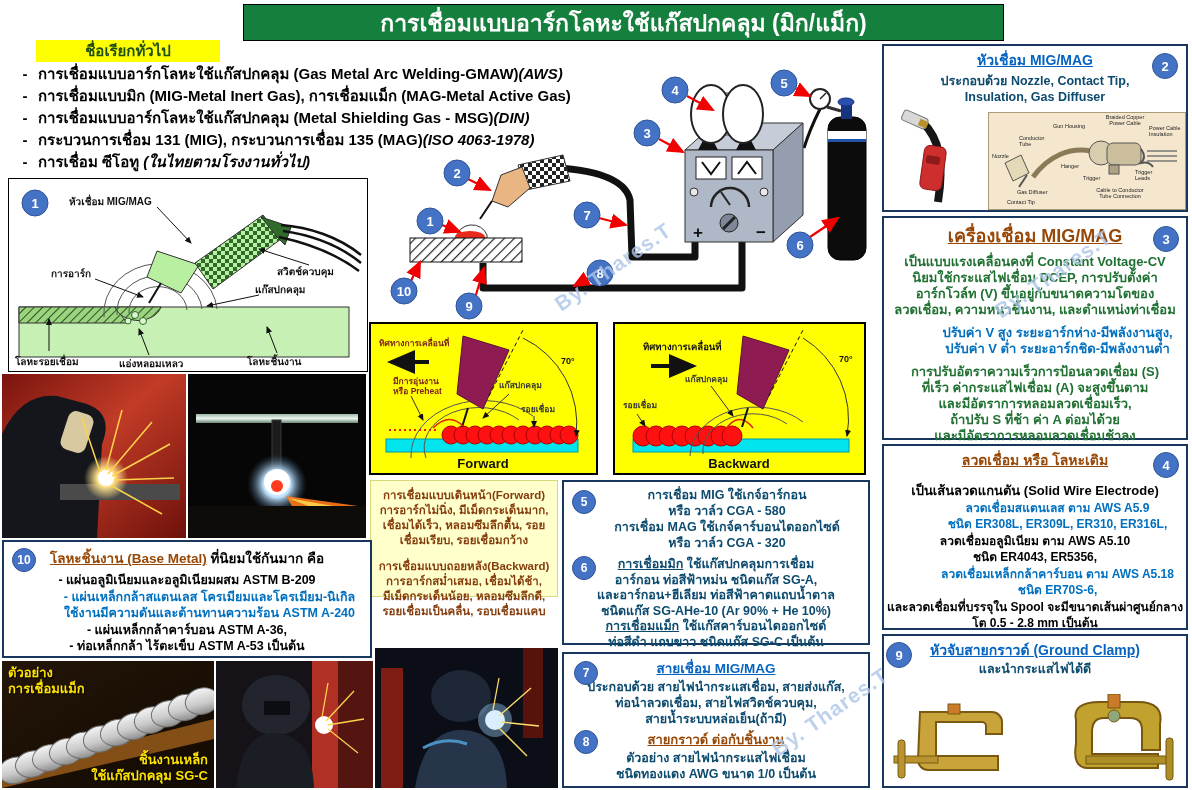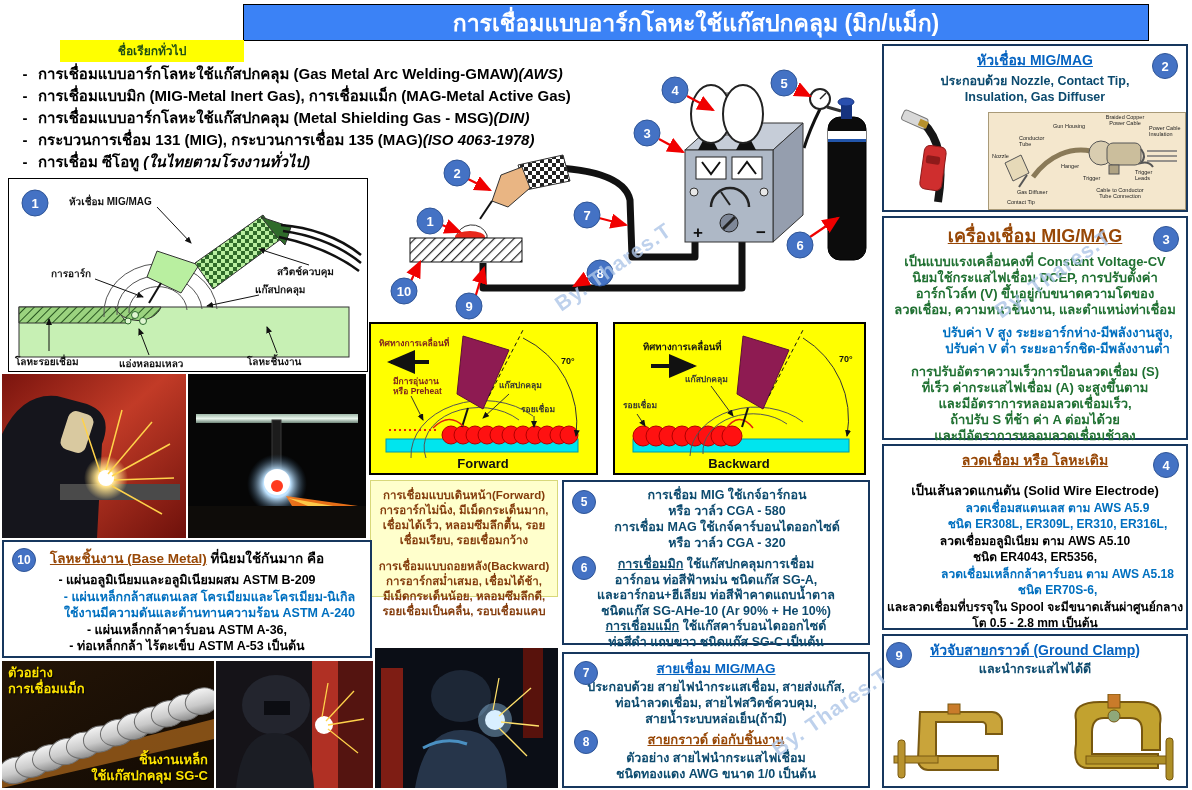--- a/index.html
+++ b/index.html
@@ -6,25 +6,25 @@
   .page{position:relative;width:1192px;height:790px;background:#fff;overflow:hidden;
         font-family:"Liberation Sans","DejaVu Sans",sans-serif;}
   .abs{position:absolute;}
   .box{position:absolute;background:#fff;border:2px solid #17375E;box-sizing:border-box;}
   .blackbox{border:2px solid #000;}
   .circle{position:absolute;background:#4472C4;color:#fff;border-radius:50%;
           display:flex;align-items:center;justify-content:center;font-weight:bold;
           border:1px solid #2F5597;box-sizing:border-box;}
   .c26{width:26px;height:26px;font-size:13px;}
   .c24{width:24px;height:24px;font-size:12px;}
-  .titlebar{position:absolute;left:243px;top:4px;width:906px;height:37px;background:#3b82f6;
+  .titlebar{position:absolute;left:243px;top:4px;width:761px;height:37px;background:#15803d;
             border:1px solid #000;color:#fff;font-size:23px;font-weight:bold;text-align:center;
             line-height:36px;box-sizing:border-box;}
-  .names-heading{position:absolute;left:60px;top:40px;width:184px;height:22px;background:#FFFF00;
-            color:#1F4E14;font-weight:bold;font-size:12px;text-align:center;line-height:22px;}
+  .names-heading{position:absolute;left:36px;top:40px;width:184px;height:22px;background:#FFFF00;
+            color:#1F4E14;font-weight:bold;font-size:15px;text-align:center;line-height:22px;}
   .bullet{position:absolute;left:12px;width:640px;height:22px;display:flex;font-size:15px;
           font-weight:bold;color:#000;line-height:22px;}
   .bullet .dash{width:26px;text-align:center;font-weight:bold;}
   .bullet i{font-weight:bold;font-style:italic;}
   .t-center{text-align:center;}
   .u{text-decoration:underline;}
   .navy{color:#0c4a6e;}
   .blue{color:#0070C0;padding-left:45px;}
   .green{color:#1F7031;}
   .brown{color:#974706;}

